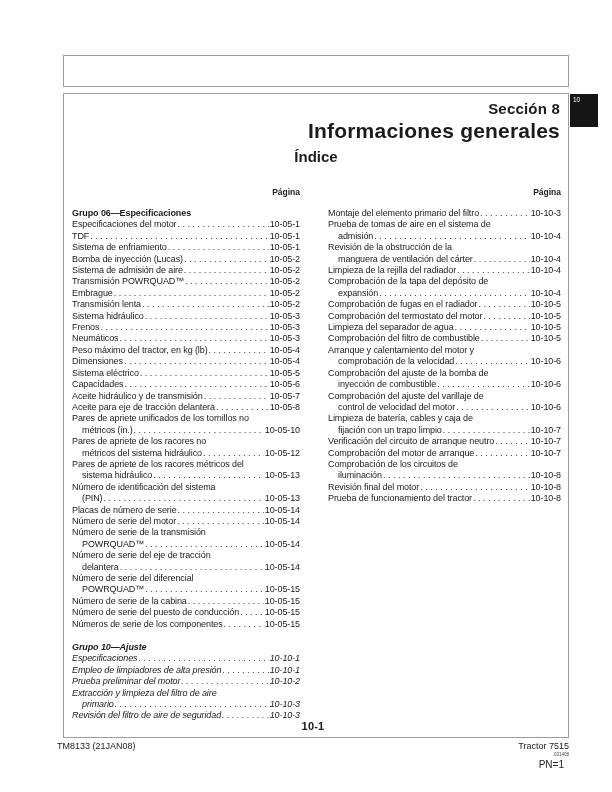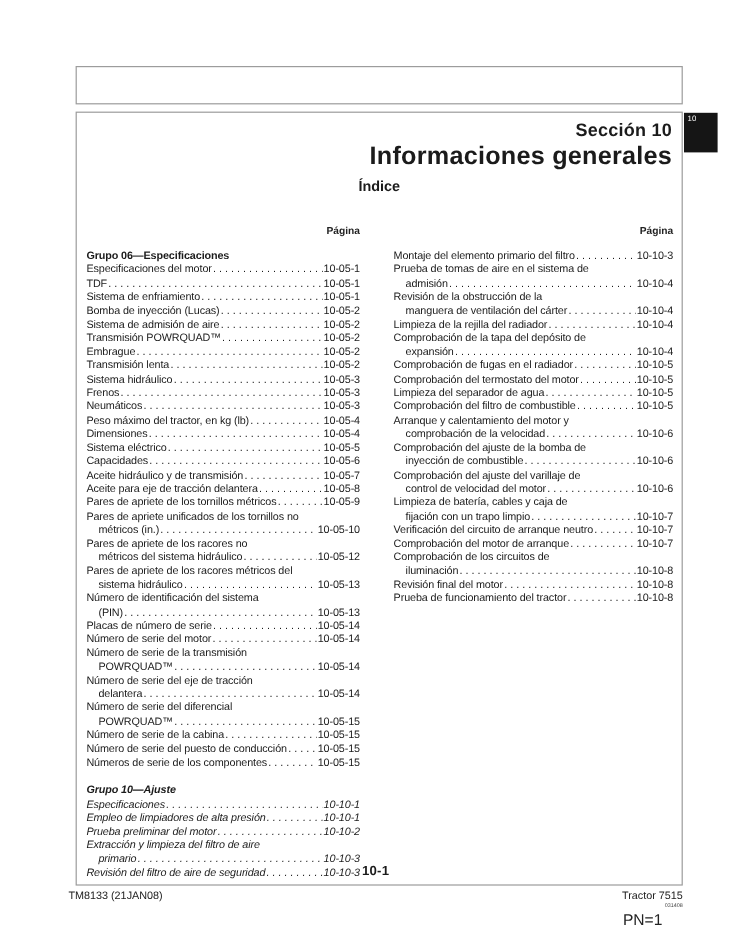--- a/index.html
+++ b/index.html
@@ -23,21 +23,21 @@
   }
   .hdr-section{
     text-align:right;padding:7px 8px 0 0;font-weight:bold;
     font-size:15px;line-height:16px;letter-spacing:.2px;
   }
   .hdr-title{
     text-align:right;padding:2px 8px 0 0;font-weight:bold;
     font-size:21px;line-height:23px;letter-spacing:.2px;
   }
   .hdr-index{
-    text-align:center;font-weight:bold;font-size:12px;margin-top:6px;
+    text-align:center;font-weight:bold;font-size:15px;margin-top:6px;
   }
   .pagina{
     position:absolute;top:93px;left:0;text-align:right;
     font-weight:bold;font-size:8.5px;color:#222;
   }
   .pagina.pl{width:236px;}
   .pagina.pr{width:497px;}
   .cols{position:absolute;top:114px;left:8px;}
   .col{position:absolute;top:0;}
   .col-left{left:0;width:228px;}
@@ -56,31 +56,31 @@
     content:". . . . . . . . . . . . . . . . . . . . . . . . . . . . . . . . . . . . . . . . . . . . . . . . . . . . . . . . . . . .";
   }
   .pg{white-space:nowrap;flex:0 0 auto;}
   .footer-left{position:absolute;left:57px;top:741px;font-size:9px;}
   .footer-center{
     position:absolute;left:63px;top:720px;width:500px;text-align:center;
     font-weight:bold;font-size:11px;letter-spacing:.2px;
   }
   .footer-right{position:absolute;right:43px;top:741px;font-size:9px;}
   .footer-code{position:absolute;right:43px;top:752px;font-size:4.5px;color:#444;}
-  .footer-pn{position:absolute;right:60px;top:759px;font-size:13px;color:#222;}
+  .footer-pn{position:absolute;right:48px;top:759px;font-size:10px;color:#222;}
 </style>
 </head>
 <body>
 
 <div>
 
   <div class="box-top"></div>
 
   <div class="box-main">
-    <div class="hdr-section">Sección 10</div>
+    <div class="hdr-section">Sección 8</div>
     <div class="hdr-title">Informaciones generales</div>
     <div class="hdr-index">Índice</div>
 
     <span class="pagina pl">Página</span>
     <span class="pagina pr">Página</span>
 
     <div class="cols">
       <div class="col col-left" id="col-left">
           <div class="toc-group">
             <div class="toc-heading">Grupo 06—Especificaciones</div>
@@ -161,25 +161,20 @@
             </div>
             <div class="toc-row">
               <span class="lbl">Aceite hidráulico y de transmisión</span>
               <span class="leader"></span>
               <span class="pg">10-05-7</span>
             </div>
             <div class="toc-row">
               <span class="lbl">Aceite para eje de tracción delantera</span>
               <span class="leader"></span>
               <span class="pg">10-05-8</span>
-            </div>
-            <div class="toc-row">
-              <span class="lbl">Pares de apriete de los tornillos métricos</span>
-              <span class="leader"></span>
-              <span class="pg">10-05-9</span>
             </div>
             <div class="toc-row">
               <span class="lbl">Pares de apriete unificados de los tornillos no</span>
             </div>
             <div class="toc-row cont">
               <span class="lbl">métricos (in.)</span>
               <span class="leader"></span>
               <span class="pg">10-05-10</span>
             </div>
             <div class="toc-row">

